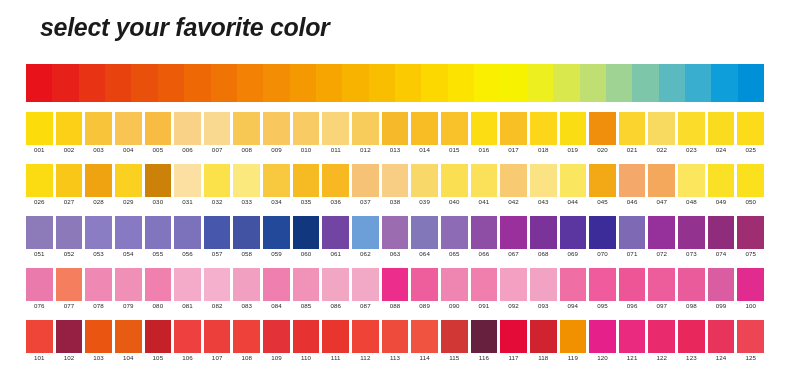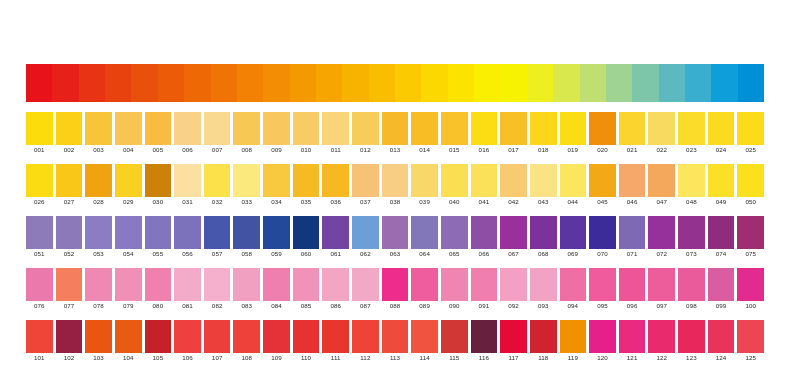--- a/index.html
+++ b/index.html
@@ -82,20 +82,21 @@
     color: #2b2b2b;
     letter-spacing: 0.1px;
     background: #ffffff;
   }
 </style>
 </head>
 <body>
 
 <div class="page">
 
+  <div class="title">select your favorite color</div>
 
   <div class="palette">
 
     <div class="gradient-bar" id="gradient-bar">
         <div class="gradient-seg" style="background: rgb(232, 19, 26);"></div>
         <div class="gradient-seg" style="background: rgb(232, 32, 26);"></div>
         <div class="gradient-seg" style="background: rgb(232, 51, 20);"></div>
         <div class="gradient-seg" style="background: rgb(232, 67, 15);"></div>
         <div class="gradient-seg" style="background: rgb(232, 80, 12);"></div>
         <div class="gradient-seg" style="background: rgb(236, 92, 8);"></div>

